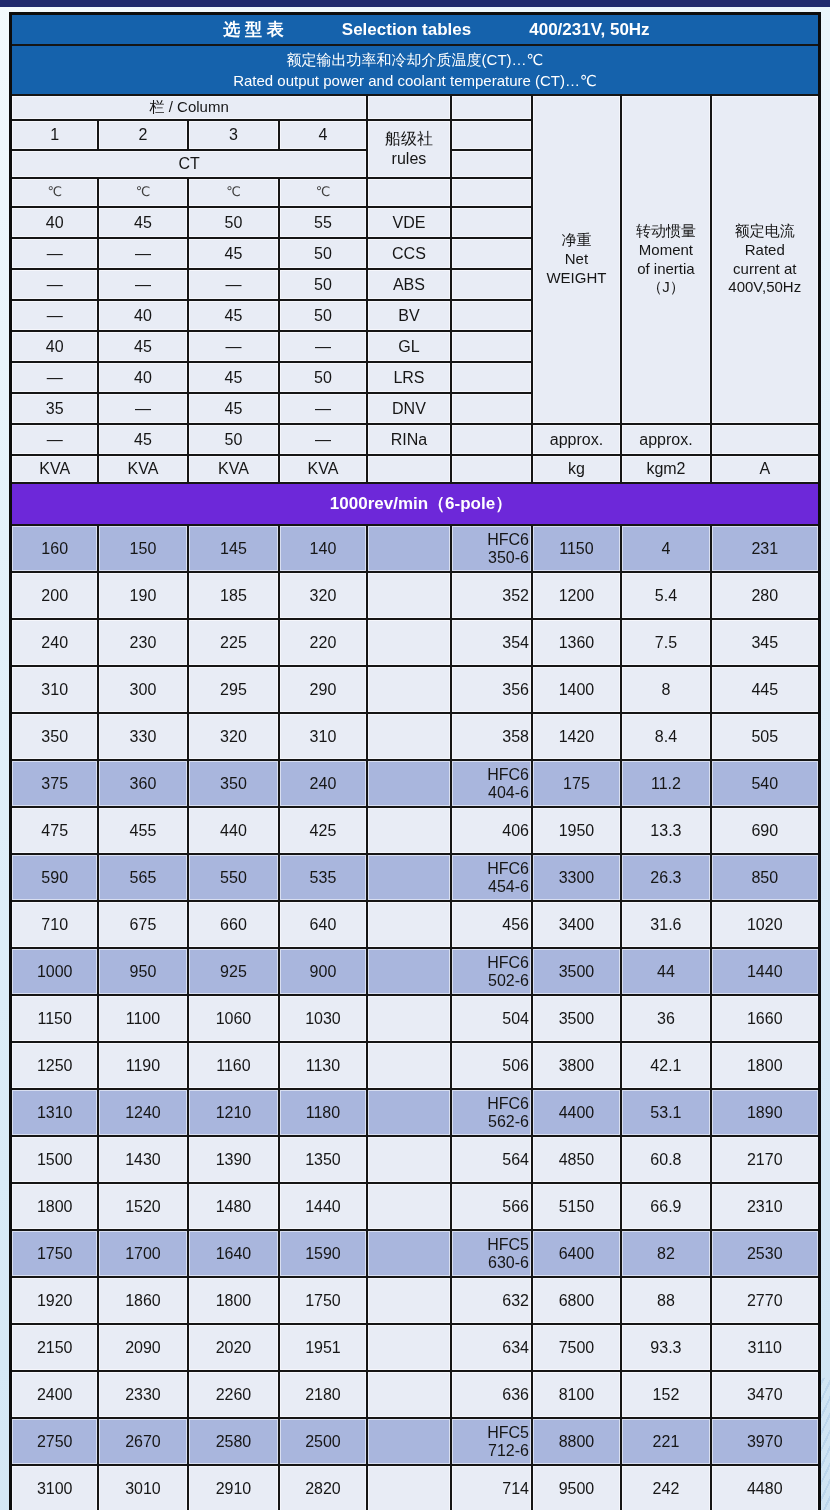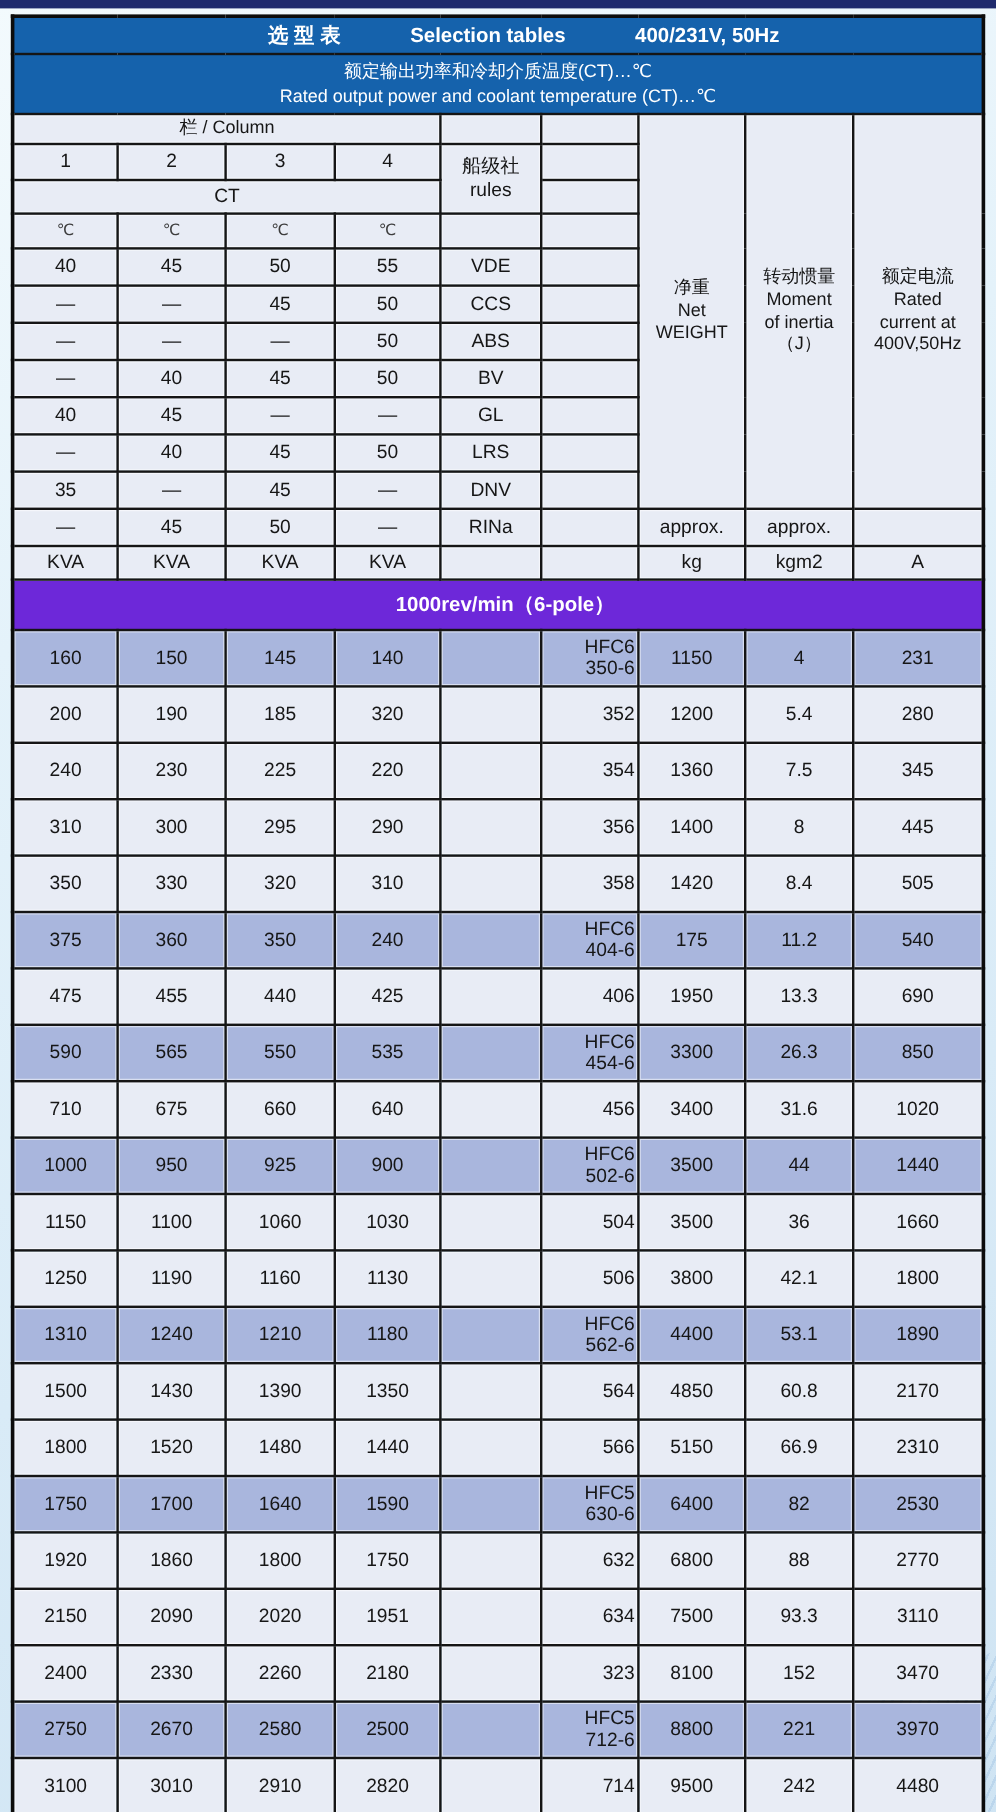--- a/index.html
+++ b/index.html
@@ -401,21 +401,21 @@
         <td>7500</td>
         <td>93.3</td>
         <td>3110</td>
       </tr>
       <tr class="d">
         <td>2400</td>
         <td>2330</td>
         <td>2260</td>
         <td>2180</td>
         <td></td>
-        <td class="model">323</td>
+        <td class="model">636</td>
         <td>8100</td>
         <td>152</td>
         <td>3470</td>
       </tr>
       <tr class="d hl">
         <td>2750</td>
         <td>2670</td>
         <td>2580</td>
         <td>2500</td>
         <td></td>

